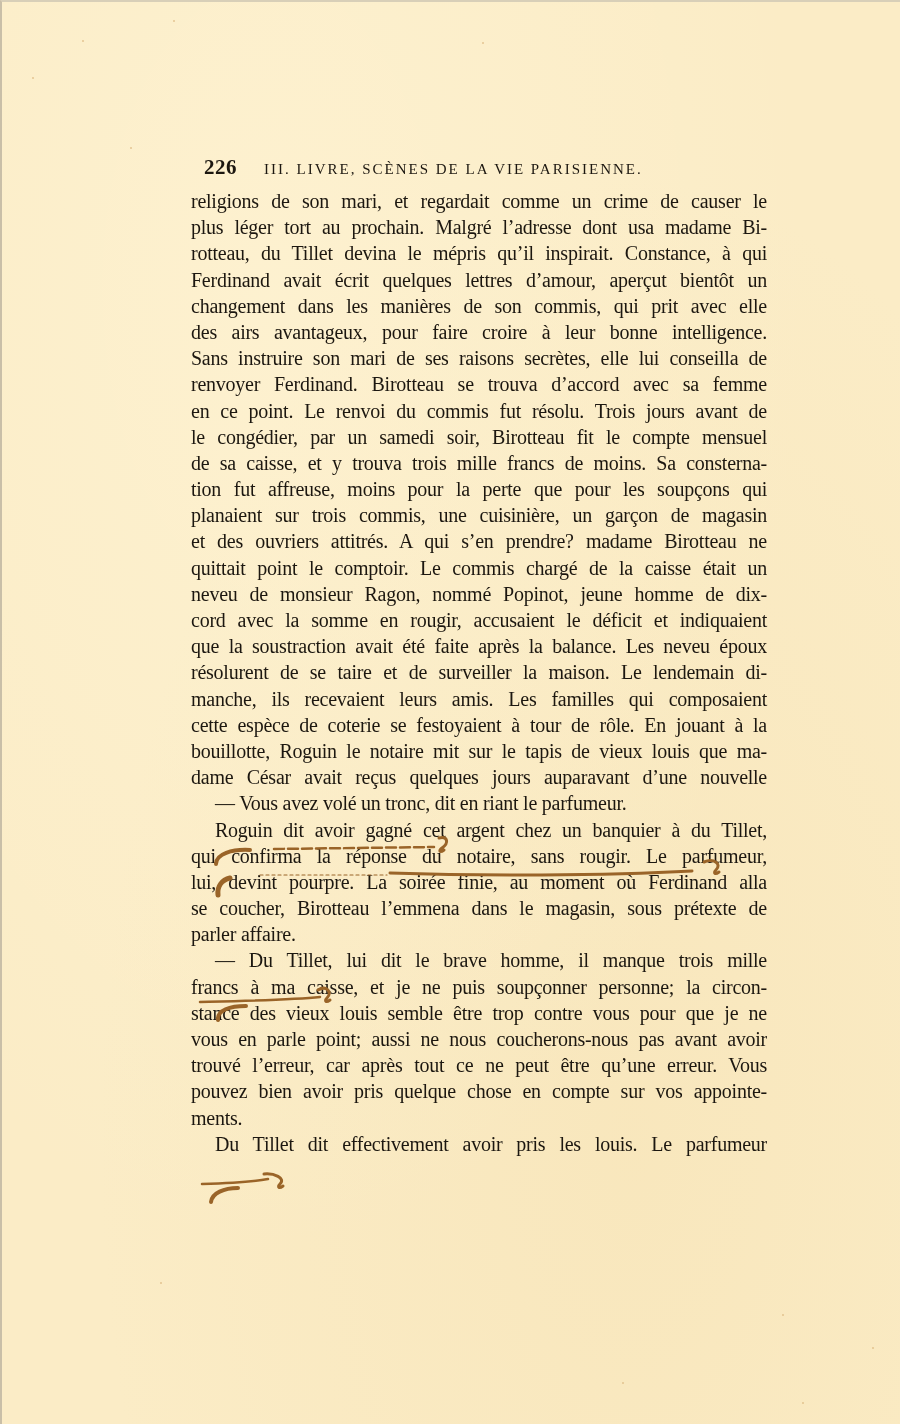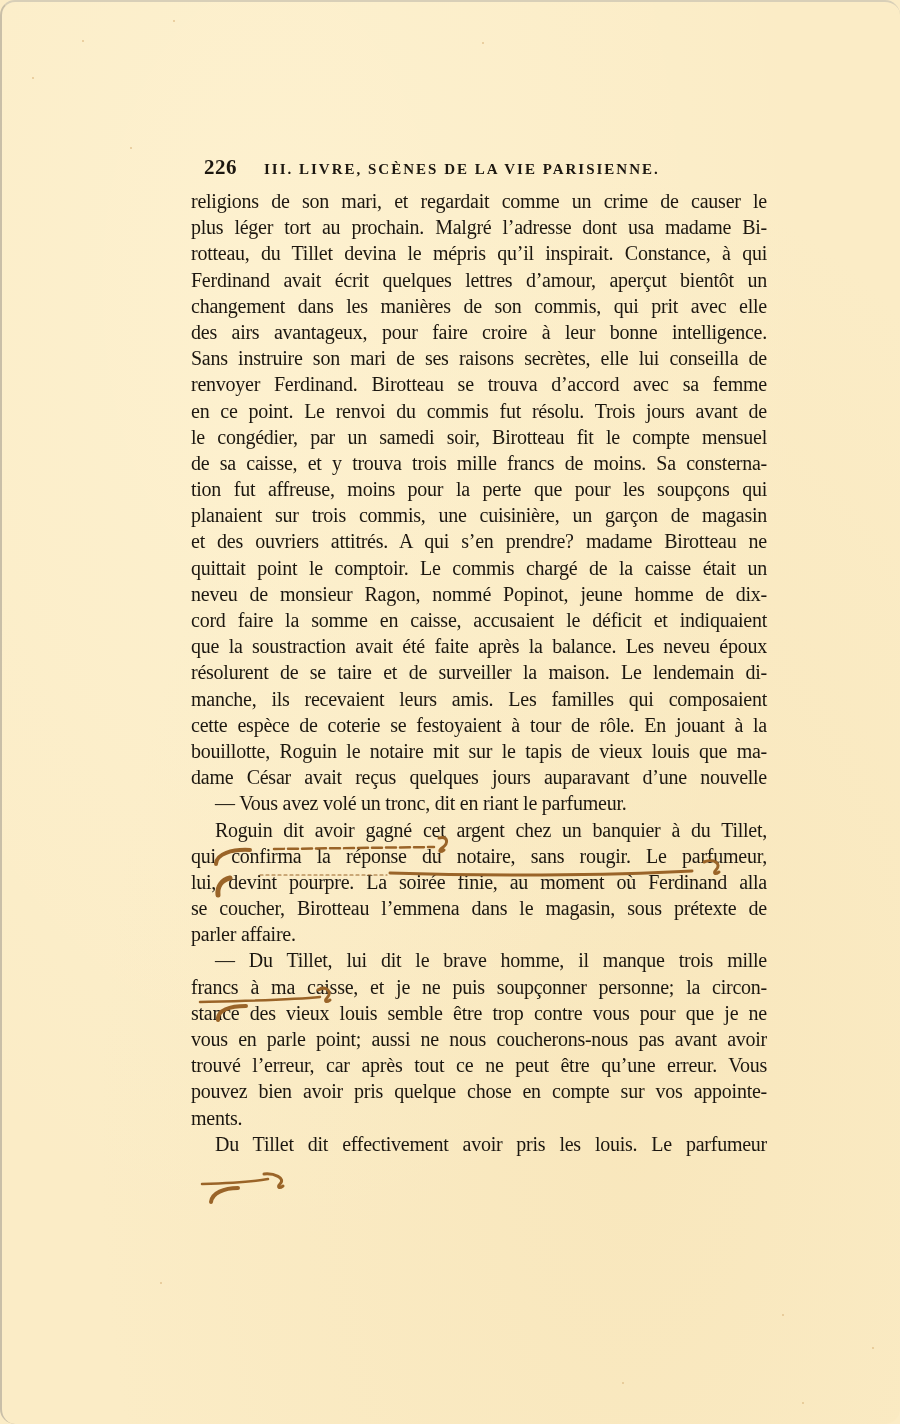--- a/index.html
+++ b/index.html
@@ -19,21 +19,20 @@
       position: absolute;
       left: 0; top: 0;
       width: 900px; height: 1424px;
       background:
         radial-gradient(ellipse at 30% 20%, rgba(255,245,215,0.55), rgba(255,245,215,0) 60%),
         radial-gradient(ellipse at 70% 80%, rgba(240,215,160,0.25), rgba(240,215,160,0) 60%),
         #fbecc6;
       border-left: 2px solid #c9bfa8;
       border-top: 2px solid #d8cfb8;
       box-sizing: border-box;
-      border-radius: 15px;
     }
     .speck {
       position: absolute;
       width: 2px; height: 2px;
       border-radius: 1px;
       background: #d8b47a;
       opacity: 0.7;
     }
     .header {
       position: absolute;
@@ -45,21 +44,21 @@
       align-items: baseline;
     }
     .page-number {
       font-size: 21px;
       font-weight: bold;
       letter-spacing: 0.5px;
       width: 60px;
     }
     .running-head {
       font-size: 15px;
-      font-weight: bold;
+      font-weight: normal;
       letter-spacing: 2px;
       font-variant: small-caps;
       text-transform: uppercase;
     }
     .body-text {
       position: absolute;
       left: 189px;
       top: 186px;
       width: 576px;
     }
@@ -116,21 +115,21 @@
     <div class="line">Sans instruire son mari de ses raisons secrètes, elle lui conseilla de</div>
     <div class="line">renvoyer Ferdinand. Birotteau se trouva d’accord avec sa femme</div>
     <div class="line">en ce point. Le renvoi du commis fut résolu. Trois jours avant de</div>
     <div class="line">le congédier, par un samedi soir, Birotteau fit le compte mensuel</div>
     <div class="line">de sa caisse, et y trouva trois mille francs de moins. Sa consterna-</div>
     <div class="line">tion fut affreuse, moins pour la perte que pour les soupçons qui</div>
     <div class="line">planaient sur trois commis, une cuisinière, un garçon de magasin</div>
     <div class="line">et des ouvriers attitrés. A qui s’en prendre? madame Birotteau ne</div>
     <div class="line">quittait point le comptoir. Le commis chargé de la caisse était un</div>
     <div class="line">neveu de monsieur Ragon, nommé Popinot, jeune homme de dix-</div>
-    <div class="line">cord faire la somme en caisse, accusaient le déficit et indiquaient</div>
+    <div class="line">cord avec la somme en rougir, accusaient le déficit et indiquaient</div>
     <div class="line">que la soustraction avait été faite après la balance. Les neveu époux</div>
     <div class="line">résolurent de se taire et de surveiller la maison. Le lendemain di-</div>
     <div class="line">manche, ils recevaient leurs amis. Les familles qui composaient</div>
     <div class="line">cette espèce de coterie se festoyaient à tour de rôle. En jouant à la</div>
     <div class="line">bouillotte, Roguin le notaire mit sur le tapis de vieux louis que ma-</div>
     <div class="line">dame César avait reçus quelques jours auparavant d’une nouvelle</div>
     <div class="line last indent">— Vous avez volé un tronc, dit en riant le parfumeur.</div>
     <div class="line indent">Roguin dit avoir gagné cet argent chez un banquier à du Tillet,</div>
     <div class="line">qui confirma la réponse du notaire, sans rougir. Le parfumeur,</div>
     <div class="line">lui, devint pourpre. La soirée finie, au moment où Ferdinand alla</div>

